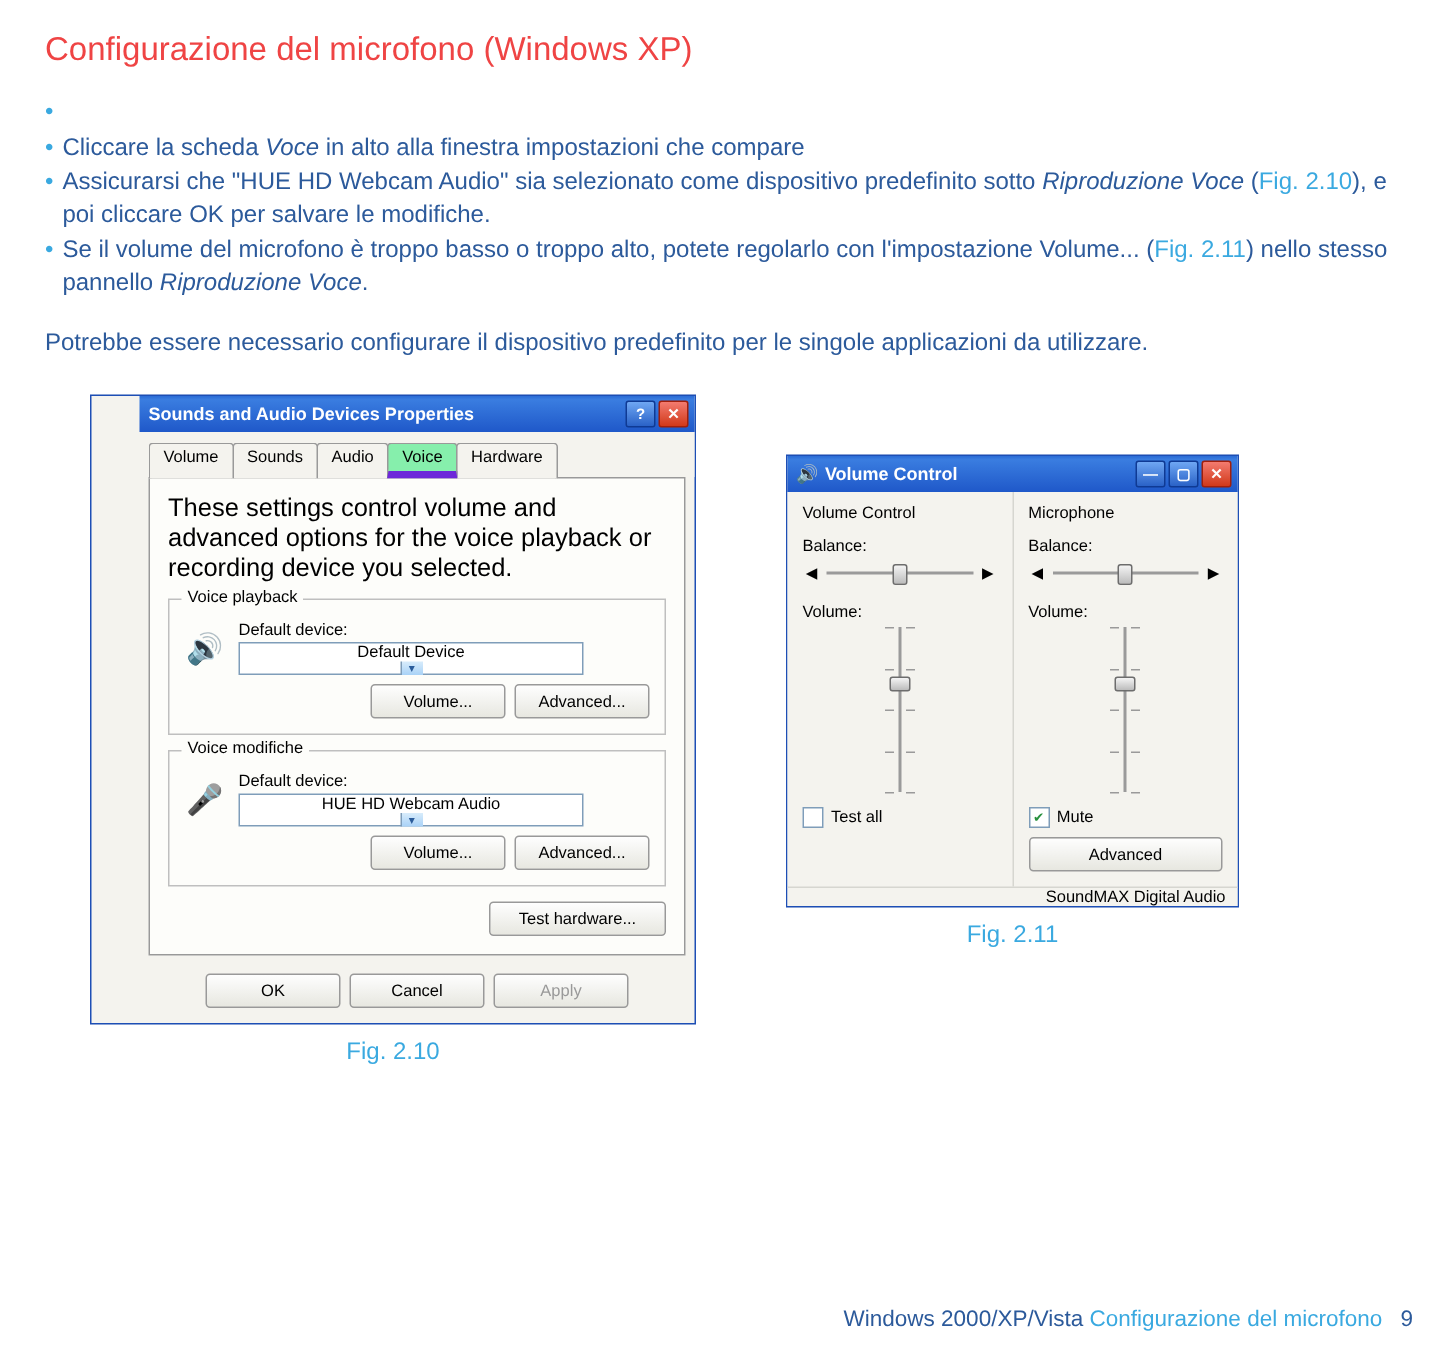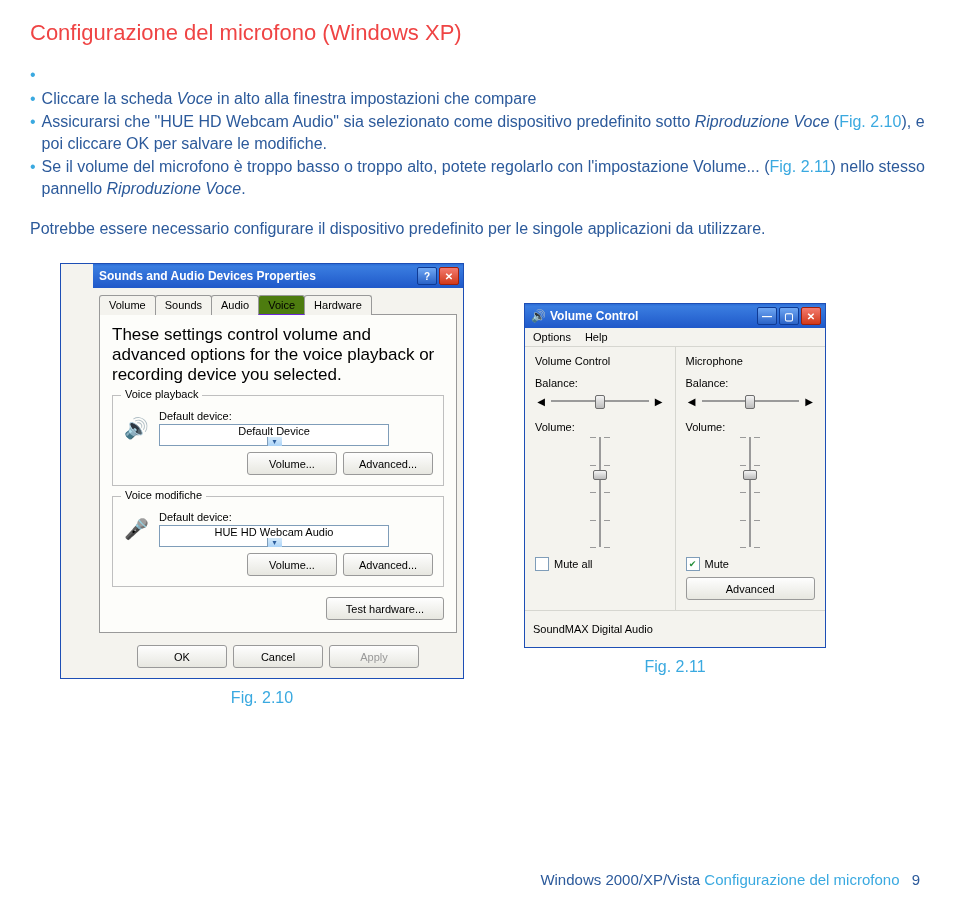--- a/index.html
+++ b/index.html
@@ -113,23 +113,23 @@
     border-bottom: none;
     background: #f4f3ee;
     font-size: 11px;
     position: relative;
     top: 1px;
     border-top-left-radius: 3px;
     border-top-right-radius: 3px;
     margin-right: -1px;
   }
   .tab.active {
-    background: #4d7c0f;
+    background: #86efac;
     z-index: 2;
-    border-bottom: 1px solid #6d28d9;
+    border-bottom: 5px solid #6d28d9;
   }
   .tab-body {
     margin: 0 6px 6px 6px;
     background: #fdfdfa;
     border: 1px solid #999;
     padding: 10px 12px 12px 12px;
   }
   .desc {
     font-size: 17px;
     margin-bottom: 10px;
@@ -289,24 +289,24 @@
     border:1px solid #6d6d6d;border-radius:2px;
   }
   .vc-check {
     display:flex;align-items:center;gap:5px;font-size:11px;margin-bottom:6px;
   }
   .vc-checkbox {
     width:12px;height:12px;border:1px solid #7f9db9;background:#fff;
     display:flex;align-items:center;justify-content:center;font-size:9px;color:#29913e;
   }
   .vc-footer {
-    border-top:1px solid #d6d6d0;padding:12px 8px;font-size:11px;background:#f4f3ee;
+    border-top:1px solid #d6d6d0;padding:0 8px;font-size:11px;background:#f4f3ee;text-align:right;
   }
   .footer {
-    position:absolute;bottom:16px;right:40px;font-size:15px;
+    position:absolute;bottom:16px;right:18px;font-size:15px;
     color:#2c5a9b;
   }
   .footer .accent { color:#3aa9e0; }
 </style>
 </head>
 <body>
 
 <div class="page">
   <h1 class="heading">Configurazione del microfono (Windows XP)</h1>
 
@@ -415,24 +415,20 @@
         <div class="titlebar">
           <span style="display:flex;align-items:center;gap:4px">
             <span style="font-size:12px">🔊</span>
             <span>Volume Control</span>
           </span>
           <div class="titlebar-btns">
             <div class="tbtn">—</div>
             <div class="tbtn">▢</div>
             <div class="tbtn close">✕</div>
           </div>
-        </div>
-        <div class="vc-menu">
-          <span>Options</span>
-          <span>Help</span>
         </div>
         <div class="vc-body">
           <div class="vc-col">
             <div class="vc-col-title">Volume Control</div>
             <div class="vc-label">Balance:</div>
             <div class="balance-track">
               <span class="bal-icon">◀</span>
               <div class="bal-line">
                   <div class="bal-knob"></div>
                 </div>
@@ -450,21 +446,21 @@
                 <div class="vol-tick" style="top:75%;left:10px"></div>
                   <div class="vol-tick" style="top:75%;right:10px"></div>
                 <div class="vol-tick" style="top:100%;left:10px"></div>
                   <div class="vol-tick" style="top:100%;right:10px"></div>
               </div>
               <div class="vol-line"></div>
               <div class="vol-knob" style="top:30%"></div>
             </div>
             <div class="vc-check">
               <div class="vc-checkbox"></div>
-              <span>Mute all</span>
+              <span>Test all</span>
             </div>
             <div style="height:27px"></div>
           </div>
 
           <div class="vc-col">
             <div class="vc-col-title">Microphone</div>
             <div class="vc-label">Balance:</div>
             <div class="balance-track">
               <span class="bal-icon">◀</span>
               <div class="bal-line">

